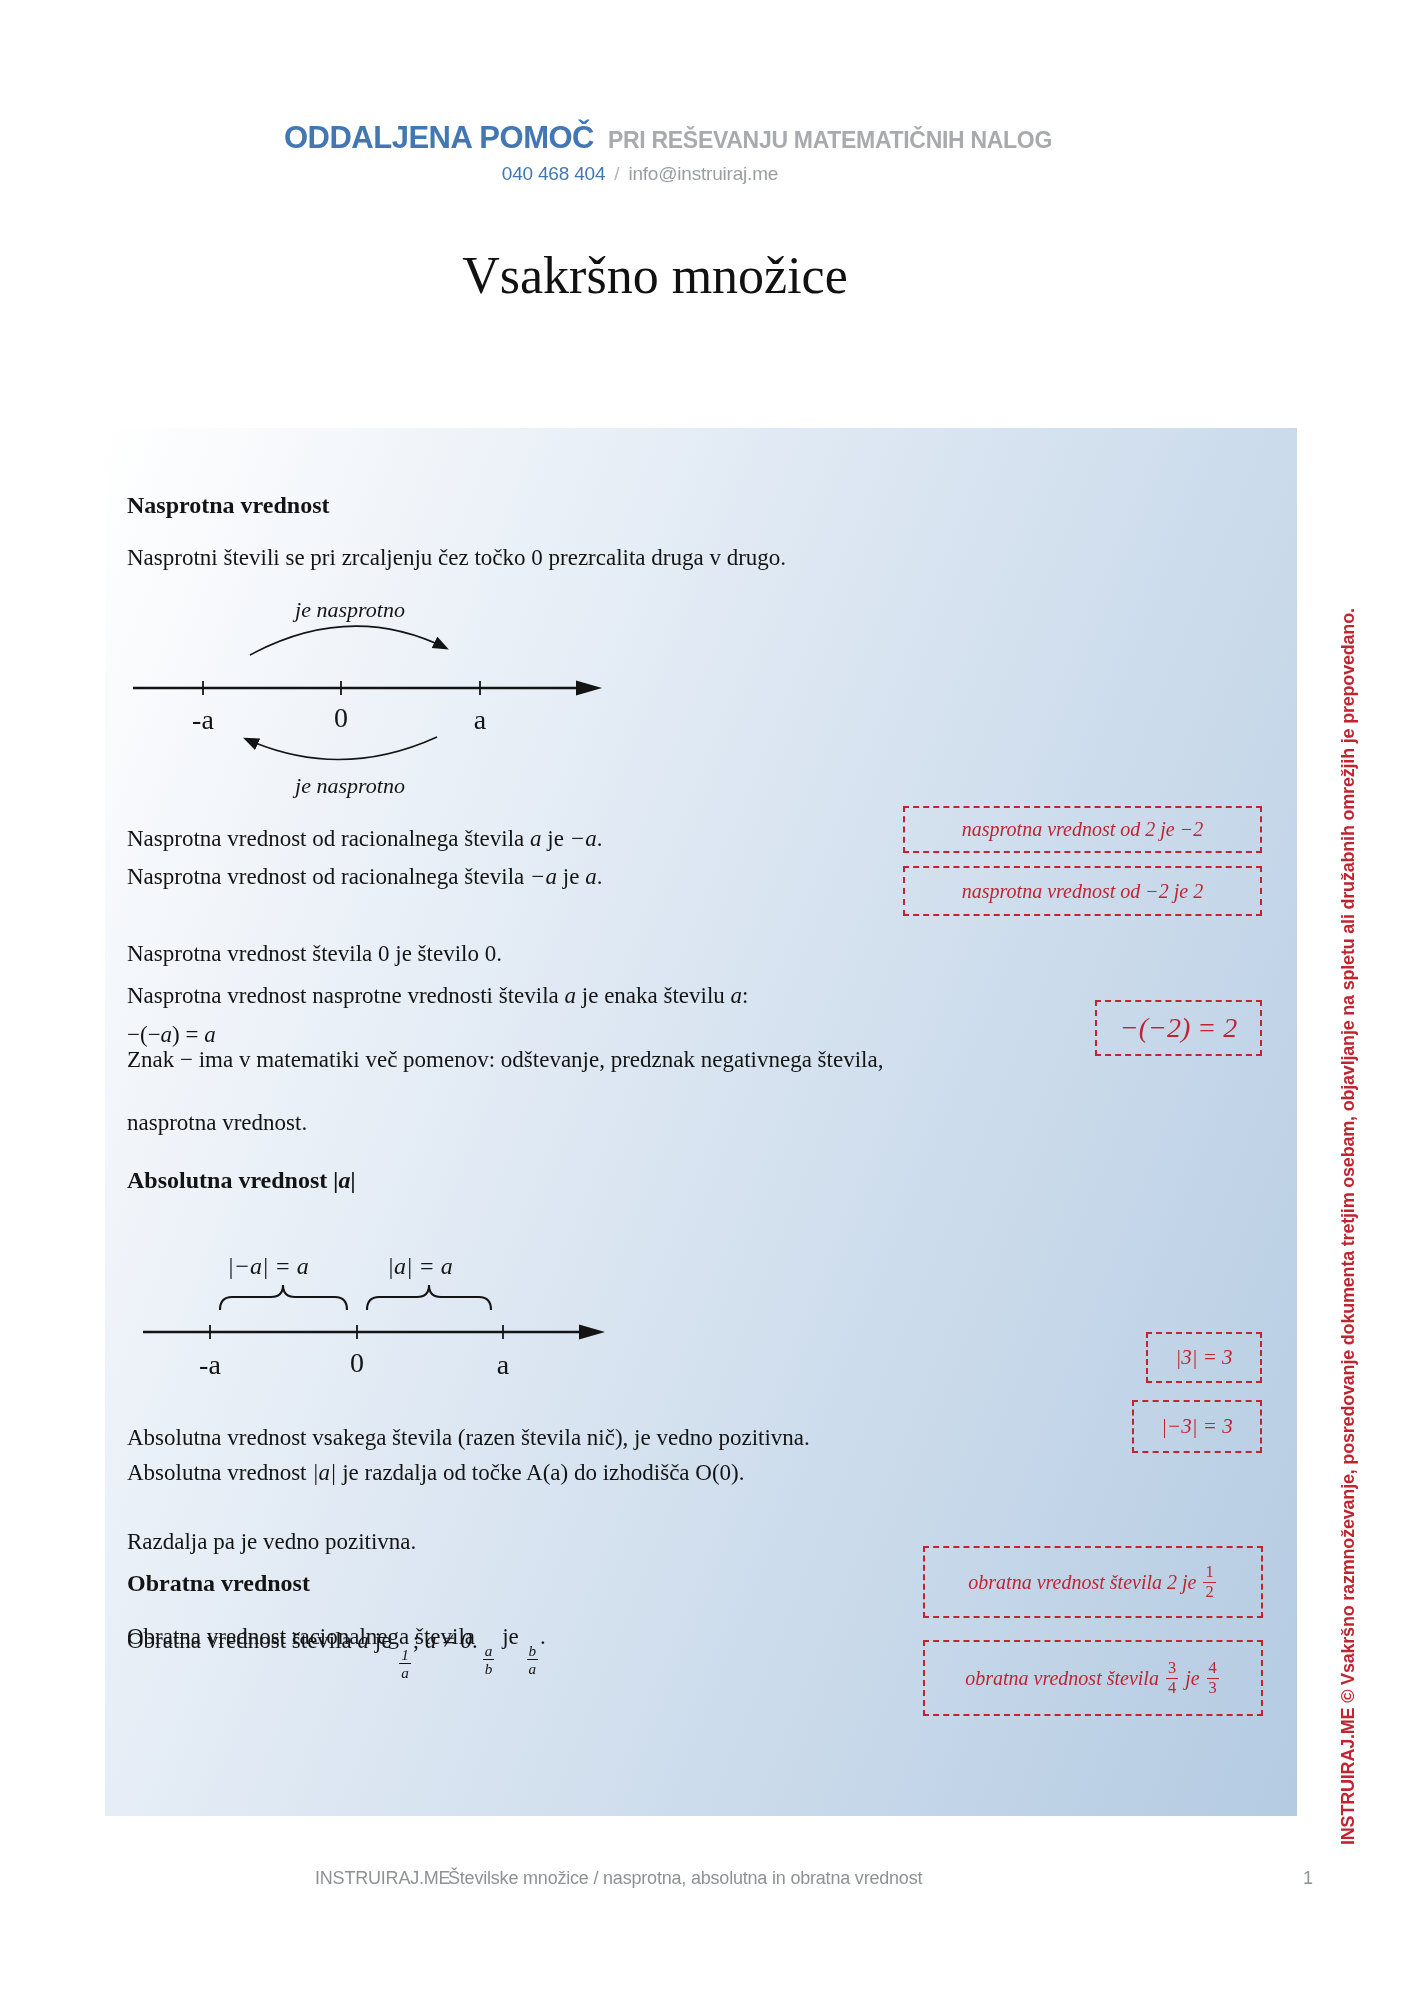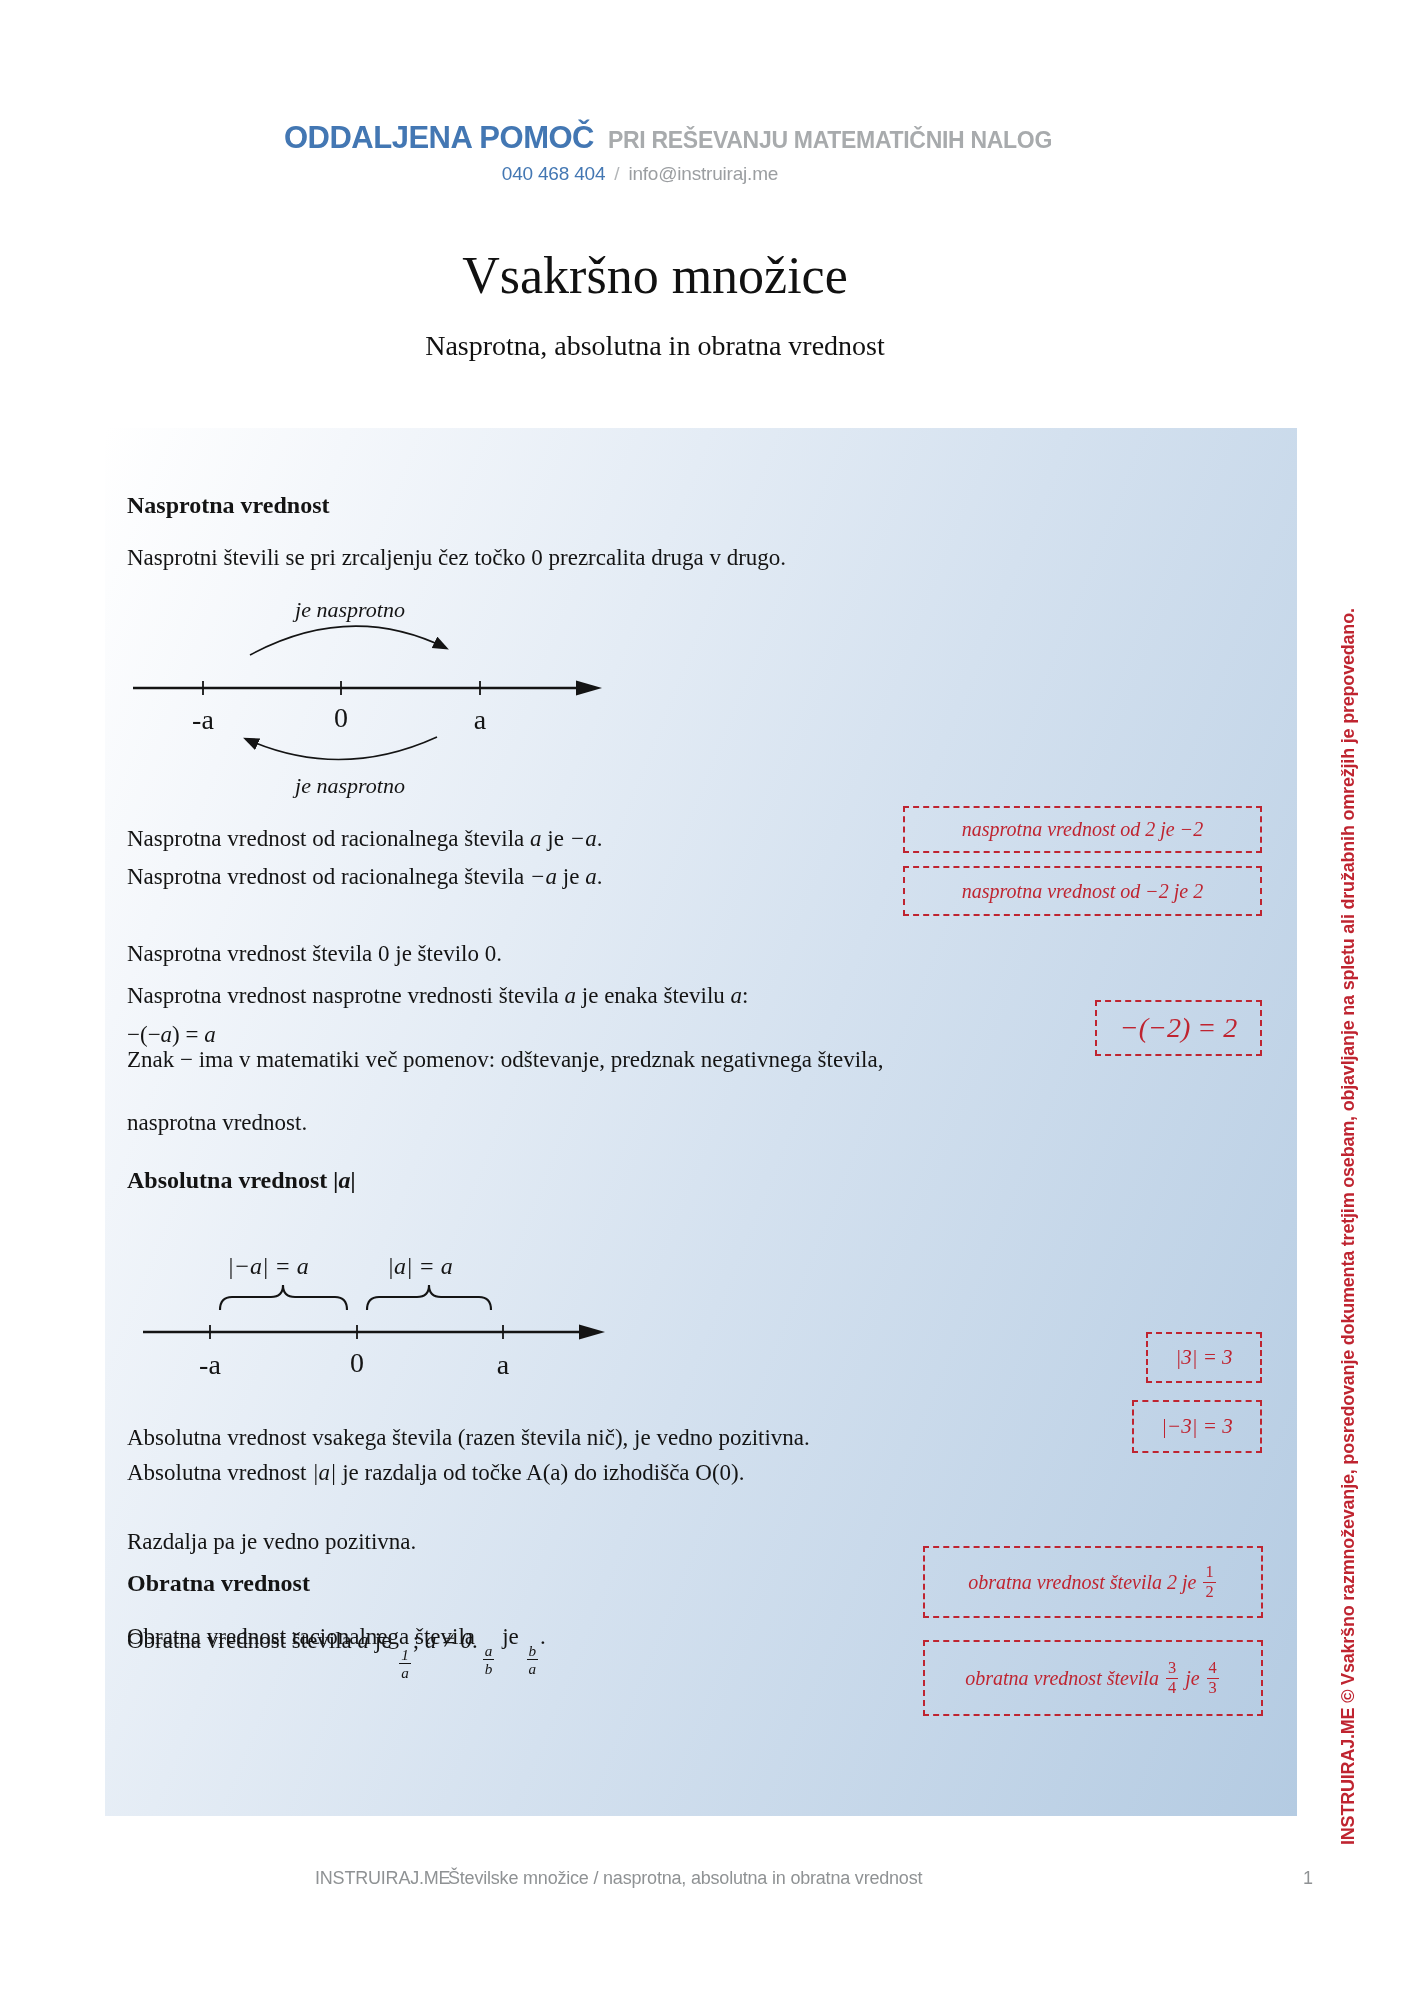--- a/index.html
+++ b/index.html
@@ -56,21 +56,20 @@
 <div class="page">
 
   <div class="hdr">
     <span class="brand">ODDALJENA POMOČ</span><span class="tagline">PRI REŠEVANJU MATEMATIČNIH NALOG</span>
   </div>
   <div class="contact">
     <span class="phone">040 468 404</span><span class="sep">/</span><span class="email">info@instruiraj.me</span>
   </div>
 
   <div class="doc-title">Vsakršno množice</div>
-  <div class="doc-subtitle">Nasprotna, absolutna in obratna vrednost</div>
 
   <div class="panel">
 
     <div class="h-sec" style="top:64px;">Nasprotna vrednost</div>
     <div class="line" style="top:117px;">Nasprotni števili se pri zrcaljenju čez točko 0 prezrcalita druga v drugo.</div>
 
     <svg class="diagram" style="left:23px;top:165px;" width="480" height="215" viewBox="0 0 480 215">
       <defs>
         <marker id="arr" markerWidth="11" markerHeight="9" refX="8" refY="4" orient="auto">
           <path d="M0,0 L10,4 L0,8 z" fill="#141414"></path>

